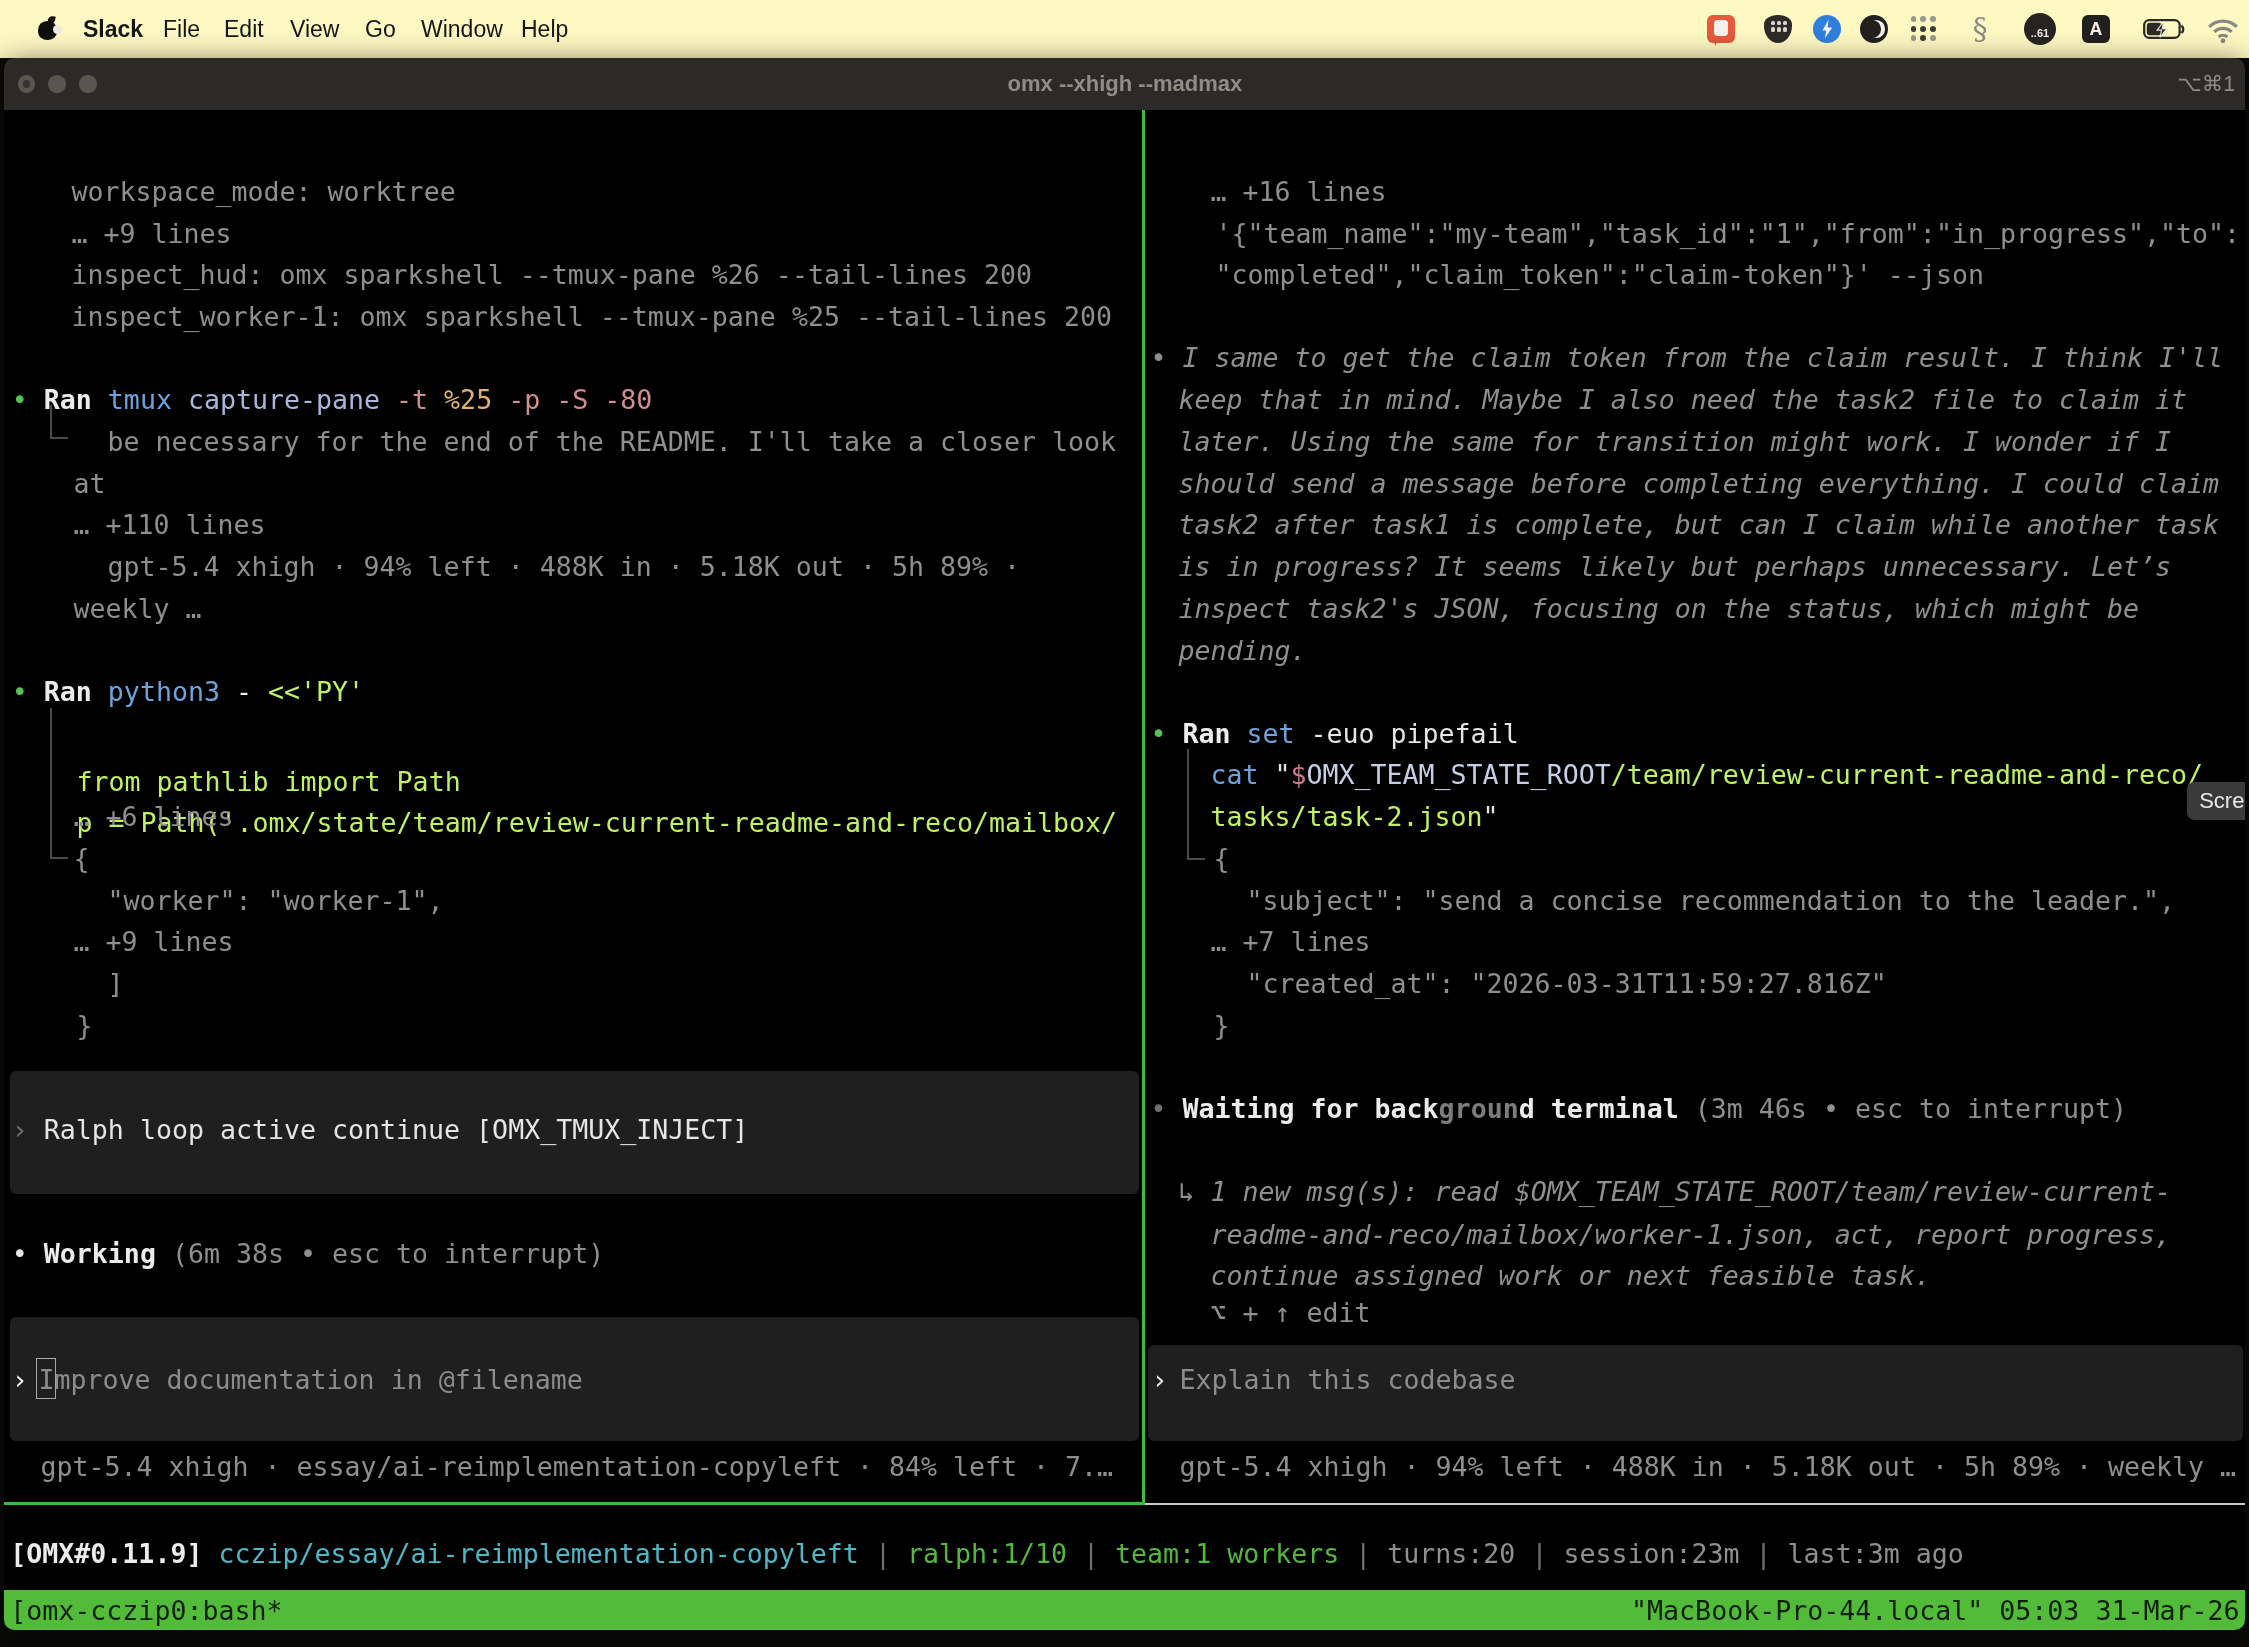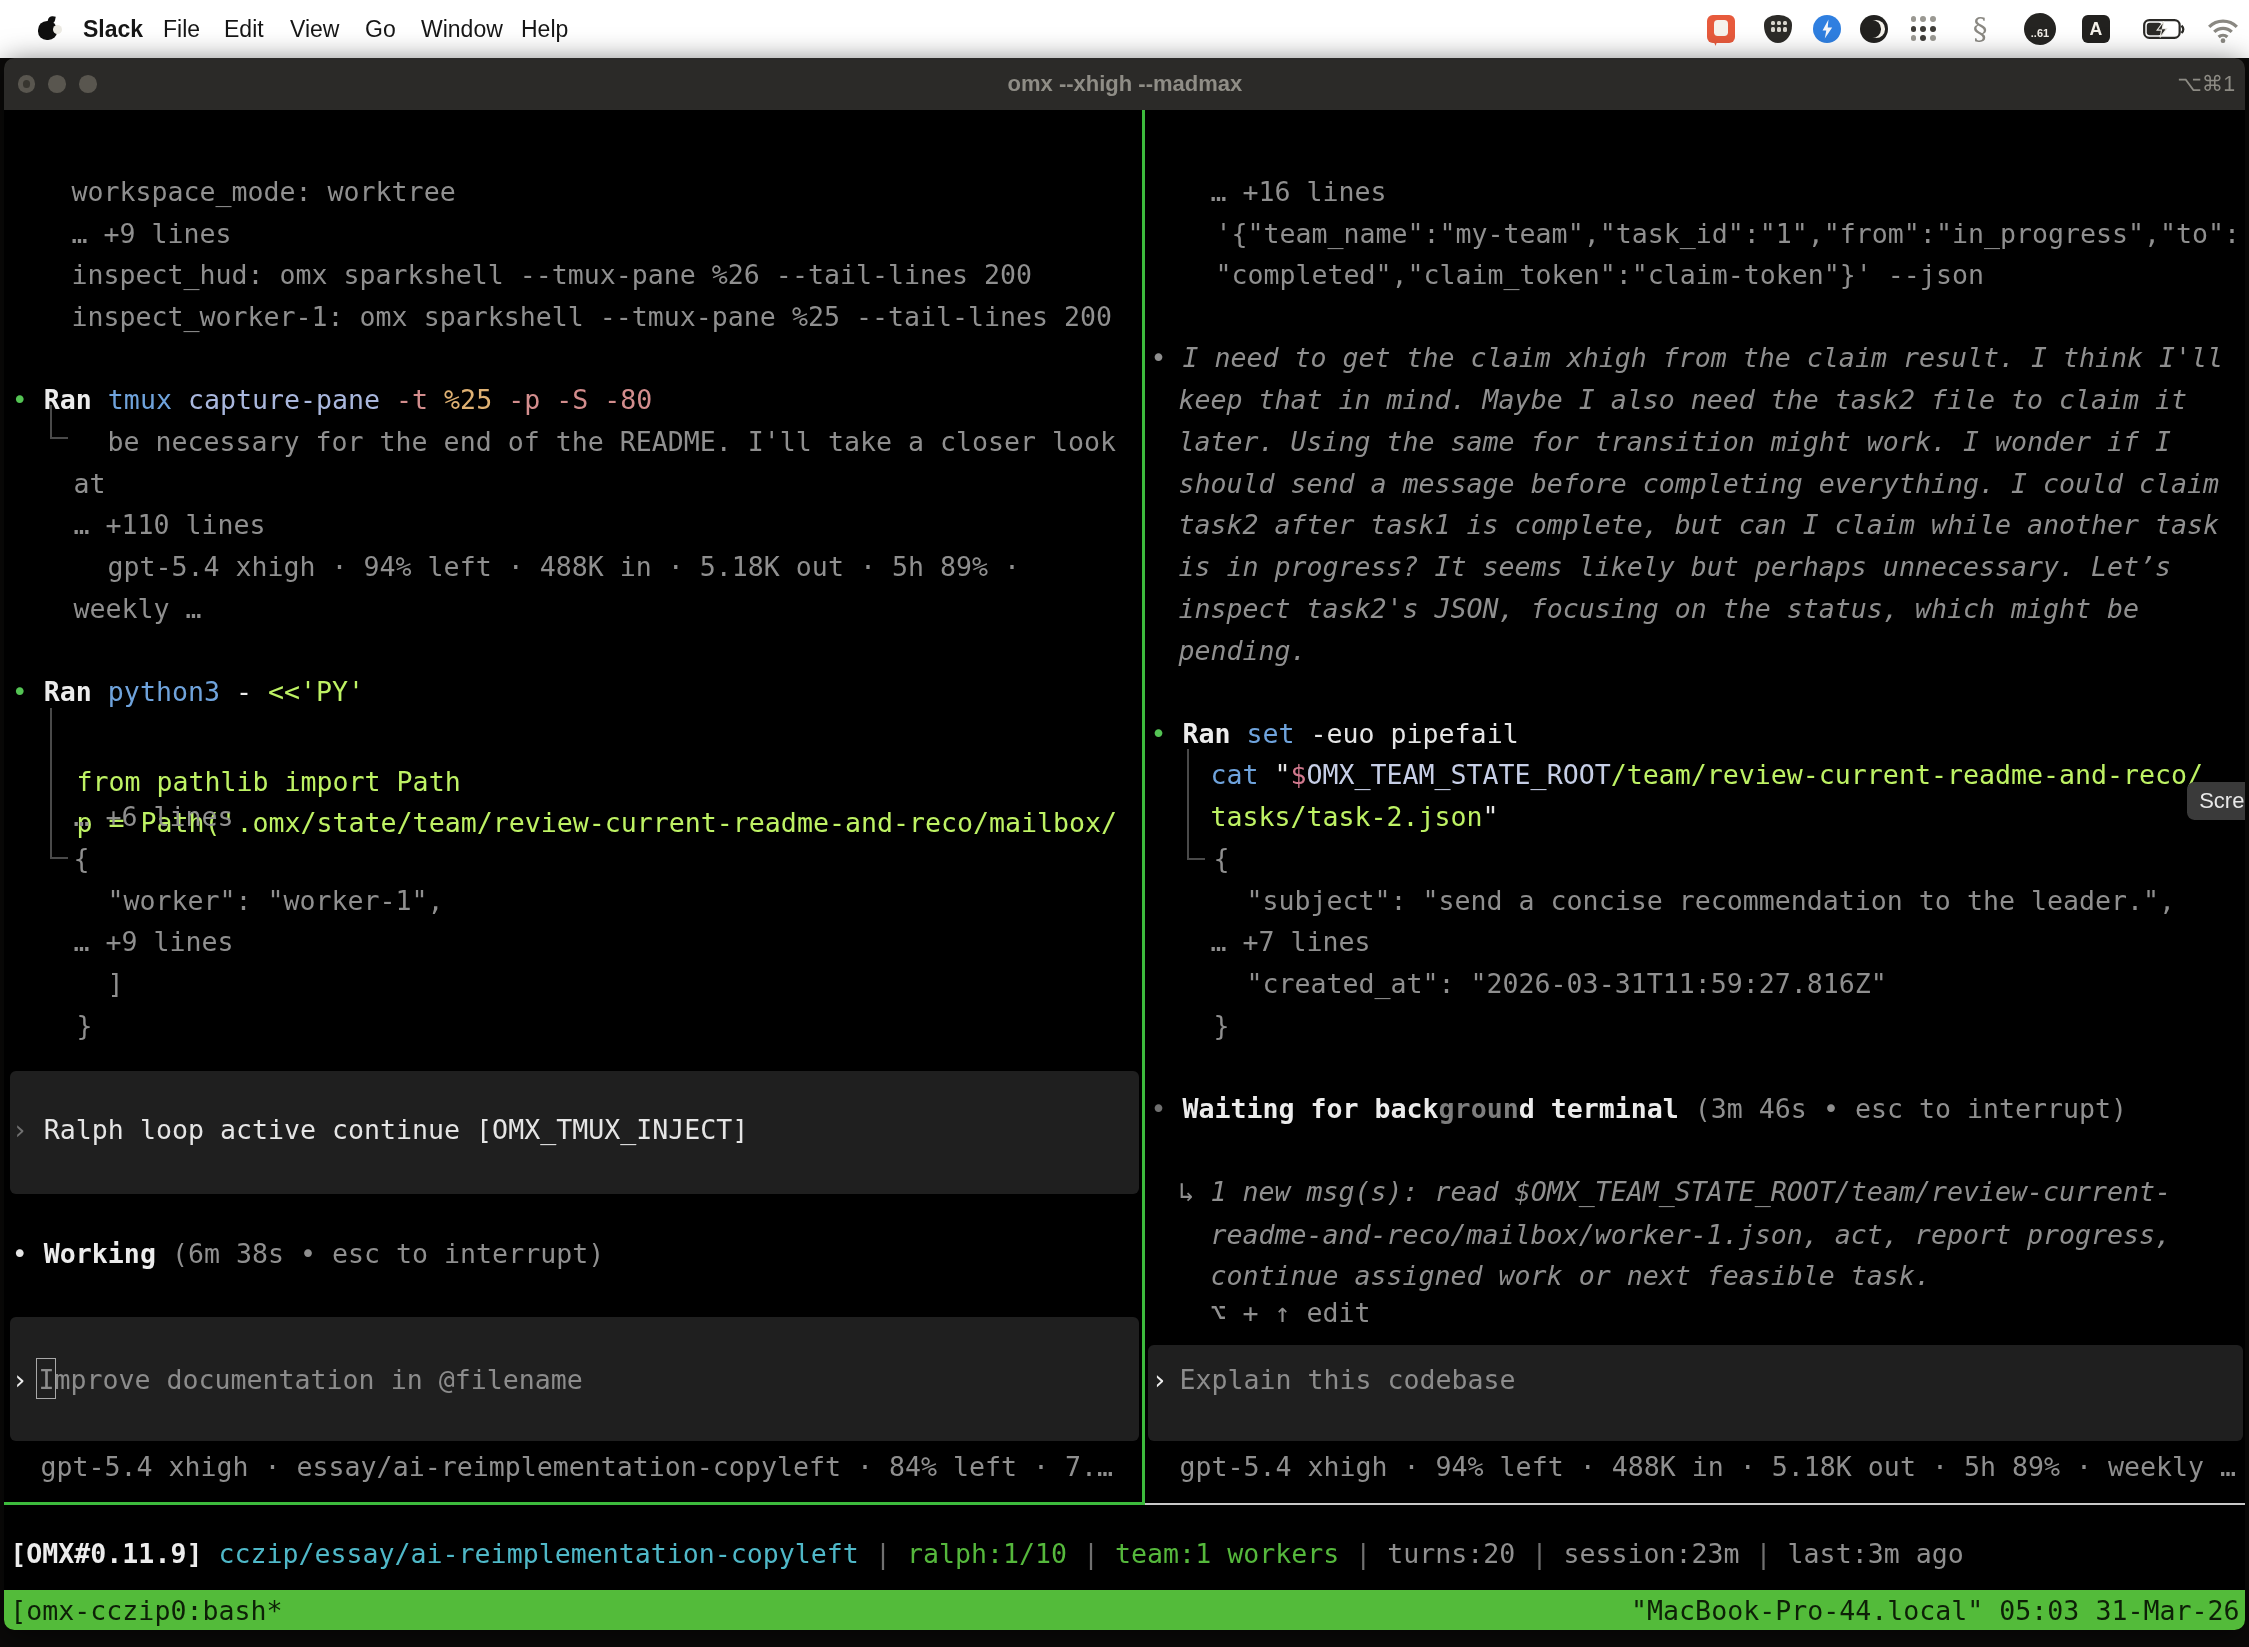--- a/index.html
+++ b/index.html
@@ -1,20 +1,20 @@
 <!DOCTYPE html>
 <html style="font-size:11.8px"><head>
 <meta charset="utf-8">
 <style>
   * { margin:0; padding:0; box-sizing:border-box; }
   html,body { width:2250px; height:1648px; background:#0b0a09; overflow:hidden; }
   .screen { position:absolute; inset:0; width:2250px; height:1648px; font-family:"DejaVu Sans Mono",monospace; }
 
   
-  .menubar { position:absolute; left:0; top:0; width:2250px; height:58px; background:#ffffff; }
+  .menubar { position:absolute; left:0; top:0; width:2250px; height:58px; background:#fef9c3; }
   .mb-item { position:absolute; top:0; height:58px; line-height:58px; font-family:"Liberation Sans",sans-serif; font-size:23px; color:#161616; }
   .mb-bold { font-weight:bold; }
   .apple { position:absolute; left:38px; top:17.7px; width:19px; height:22px; }
   .apple .body { position:absolute; left:0; top:3.7px; width:19px; height:18.5px; background:#0f0f0f; border-radius:48% 48% 46% 46%; }
   .apple .leaf { position:absolute; left:9.6px; top:-1.5px; width:6.6px; height:8px; background:#0f0f0f; border-radius:60% 0 60% 0; transform:rotate(12deg); }
   .apple .bite { position:absolute; left:14.8px; top:7.4px; width:8.9px; height:8.9px; background:#eceae3; border-radius:50%; }
   .sicon { position:absolute; top:14.8px; width:28px; height:28px; }
   .ic-chat { background:#e75a3c; border-radius:5.9px; }
   .ic-chat .inner { position:absolute; left:6.6px; top:5.2px; width:14.8px; height:16px; background:#f6f2ec; border-radius:3.7px; }
   .ic-chat .tail { position:absolute; left:3px; top:22px; width:0; height:0; border-left:7.4px solid transparent; border-top:8.9px solid #e75a3c; transform:rotate(18deg); }
@@ -186,21 +186,21 @@
       <div class="tl" style="left:36px;top:1336px">gpt-5.4 xhigh · essay/ai-reimplementation-copyleft · 84% left · 7.…</div>
 
       <div class="vdiv" style="left:1138px;top:0;width:3px;height:1395px"></div>
       <div class="hdiv-g" style="left:0;top:1392px;width:1138px;height:3px"></div>
       <div class="hdiv-w" style="left:1141px;top:1393px;width:1100px;height:2.2px"></div>
 
       <div class="tl" style="left:1206px;top:61px">… +16 lines</div>
       <div class="tl" style="left:1211px;top:103px">'{"team_name":"my-team","task_id":"1","from":"in_progress","to":</div>
       <div class="tl" style="left:1211px;top:144px">"completed","claim_token":"claim-token"}' --json</div>
 
-      <div class="tl it" style="left:1146px;top:227px"><span style="font-style:normal">• </span><span>I need to get the claim xhigh from the claim result. I think I'll</span></div>
+      <div class="tl it" style="left:1146px;top:227px"><span style="font-style:normal">• </span><span>I same to get the claim token from the claim result. I think I'll</span></div>
       <div class="tl it" style="left:1174px;top:269px">keep that in mind. Maybe I also need the task2 file to claim it</div>
       <div class="tl it" style="left:1174px;top:353px">should send a message before completing everything. I could claim</div>
       <div class="tl it" style="left:1174px;top:311px">later. Using the same for transition might work. I wonder if I</div>
       <div class="tl it" style="left:1174px;top:394px">task2 after task1 is complete, but can I claim while another task</div>
       <div class="tl it" style="left:1174px;top:436px">is in progress? It seems likely but perhaps unnecessary. Let’s</div>
       <div class="tl it" style="left:1174px;top:478px">inspect task2's JSON, focusing on the status, which might be</div>
       <div class="tl it" style="left:1174px;top:520px">pending.</div>
 
       <div class="tl" style="left:1146px;top:603px"><span class="gb">• </span><span class="w b">Ran </span><span class="bl">set </span><span class="br">-euo pipefail</span></div>
       <div class="elbow" style="left:1183px;top:639px;width:17.7px;height:111px"></div>

